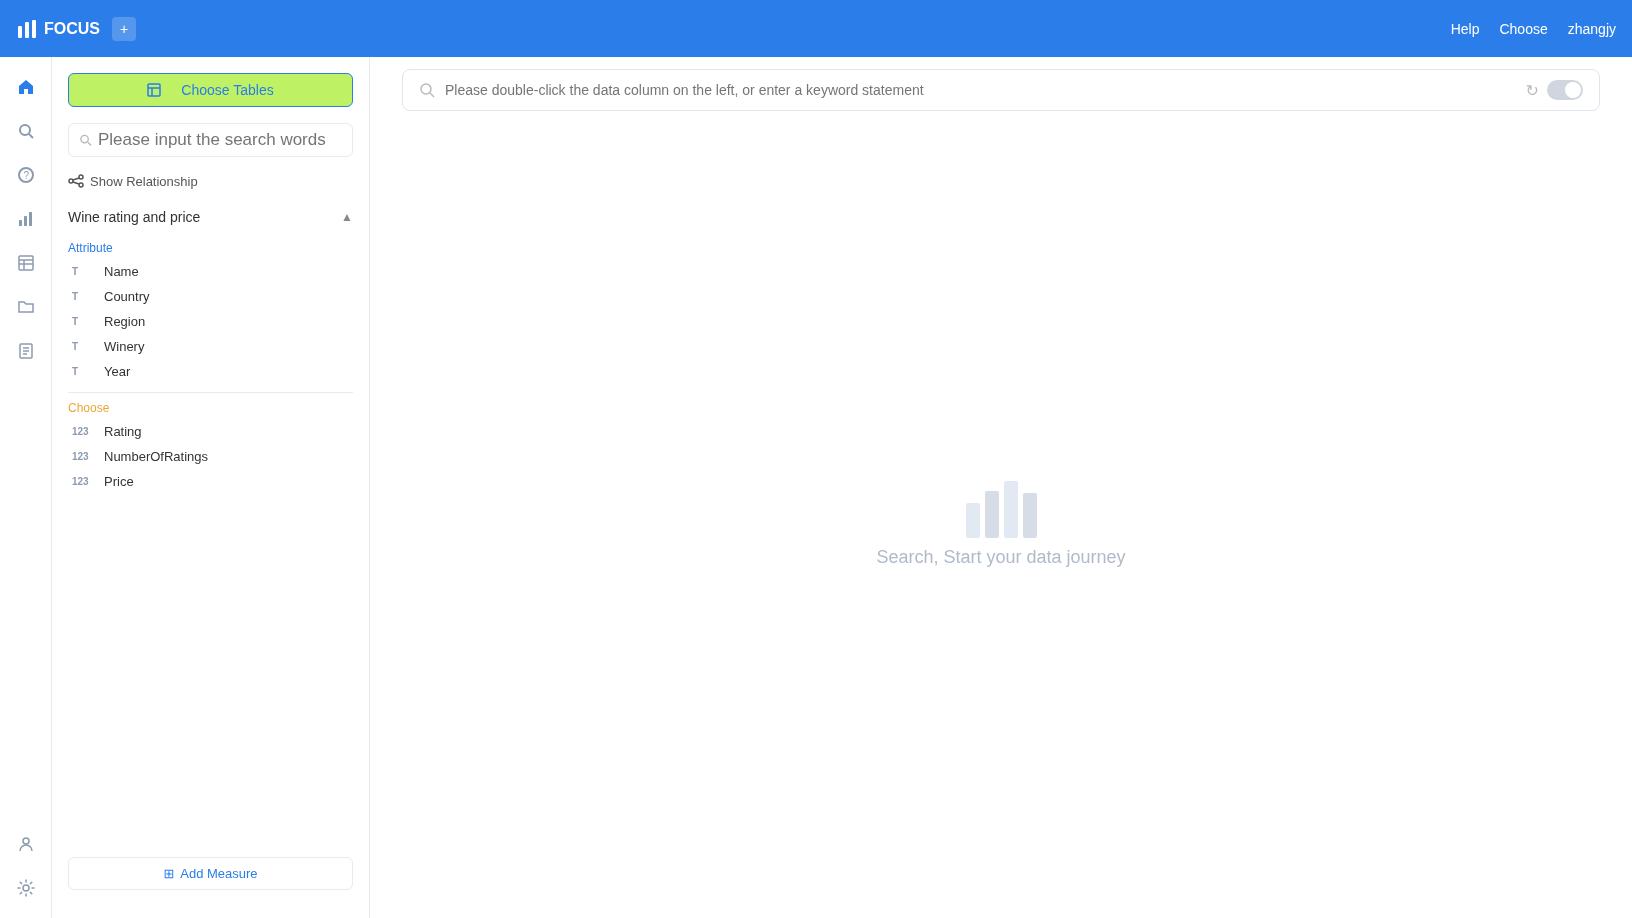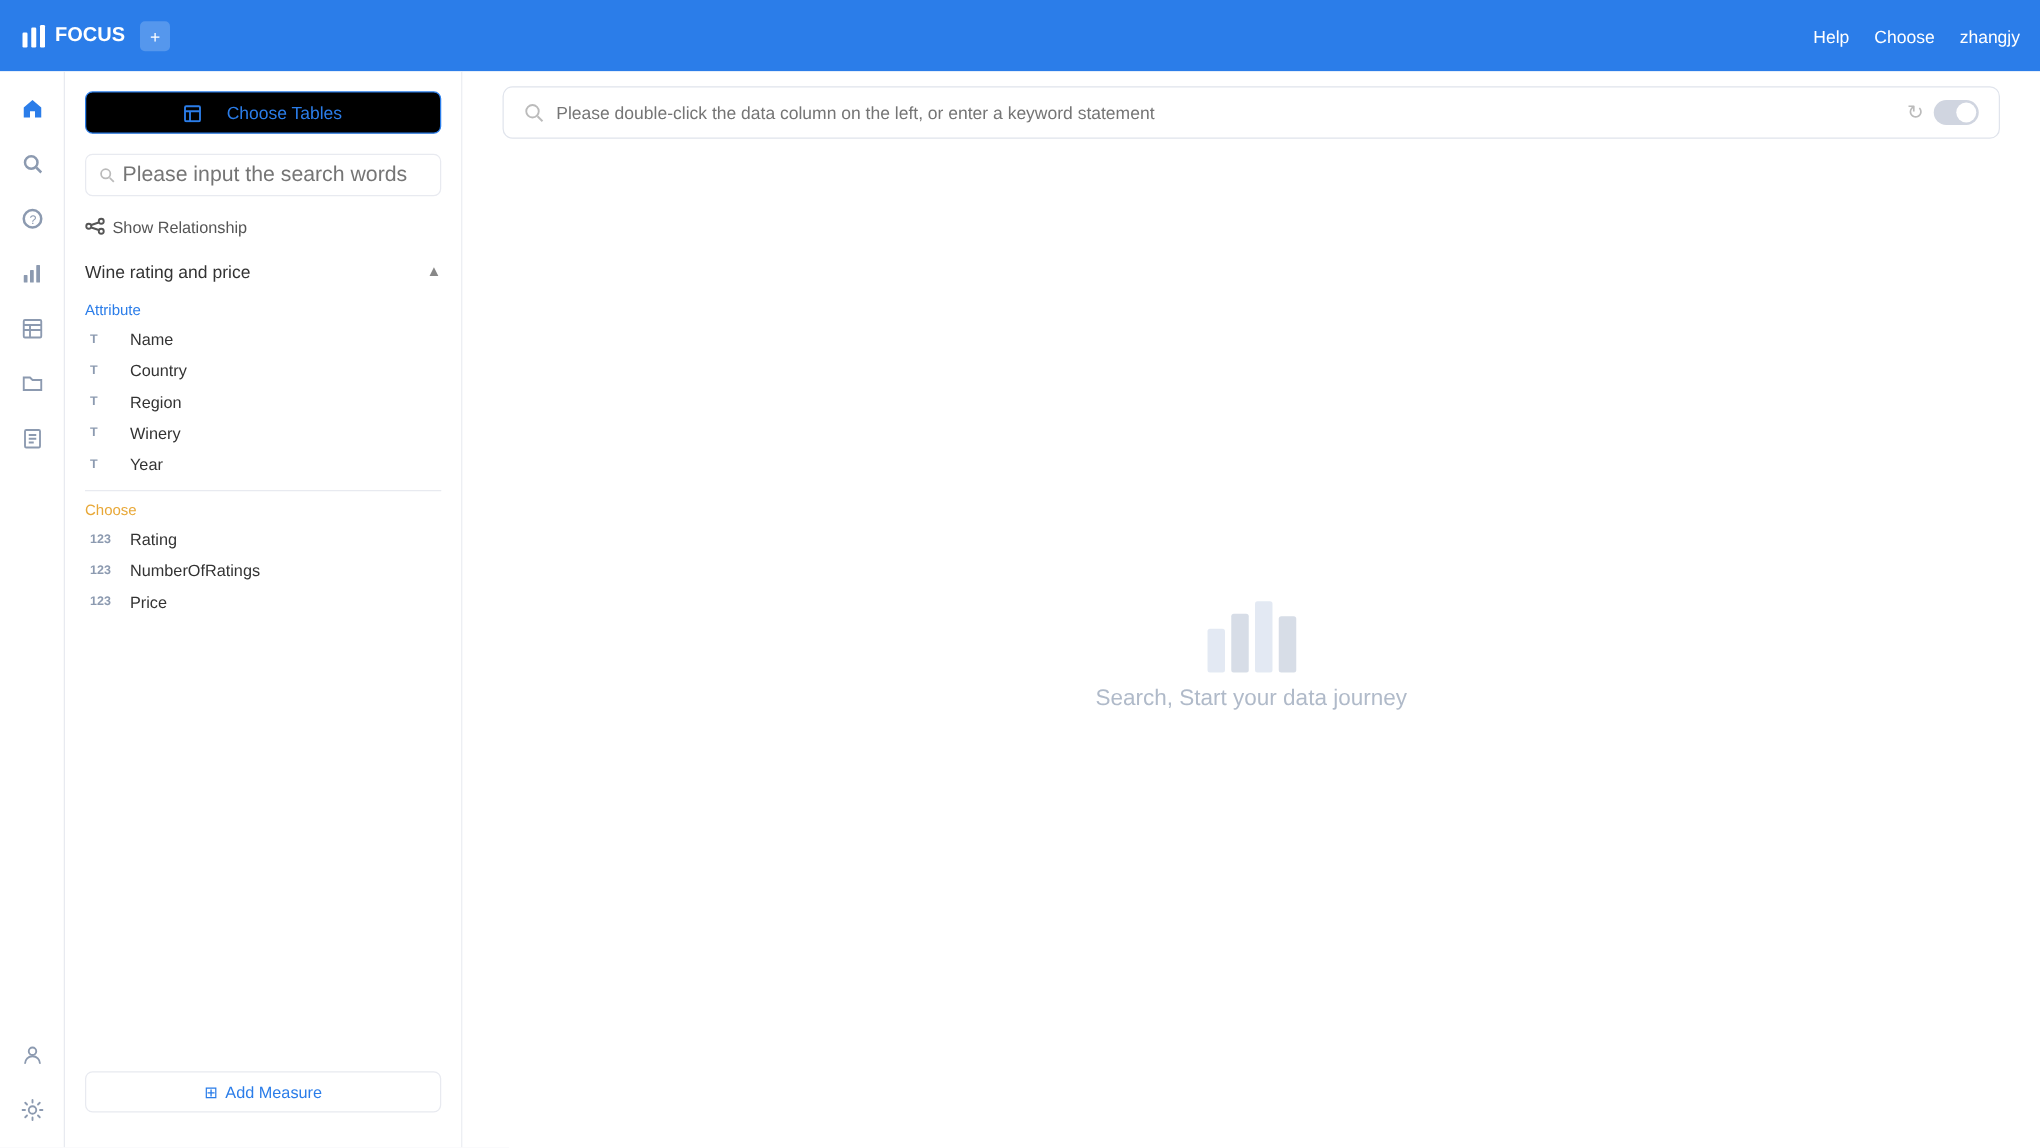--- a/index.html
+++ b/index.html
@@ -54,27 +54,27 @@
       border-right: 1px solid #e8eaf0;
       display: flex;
       flex-direction: column;
       padding: 16px 0;
       overflow: hidden;
     }
     .choose-tables-btn {
       margin: 0 16px 16px 16px;
       border: 1px solid #2b7de9;
       border-radius: 6px;
-      background: #000000;
+      background: #bef264;
       color: #2b7de9;
       font-size: 14px;
       padding: 8px 16px;
       cursor: pointer;
       display: flex;
-      align-items: flex-end;
+      align-items: center;
       gap: 20px;
       justify-content: center;
     }
     .search-field {
       margin: 0 16px 16px 16px;
       border: 1px solid #e8eaf0;
       border-radius: 6px;
       padding: 6px 10px;
       font-size: 13px;
       color: #bbb;

